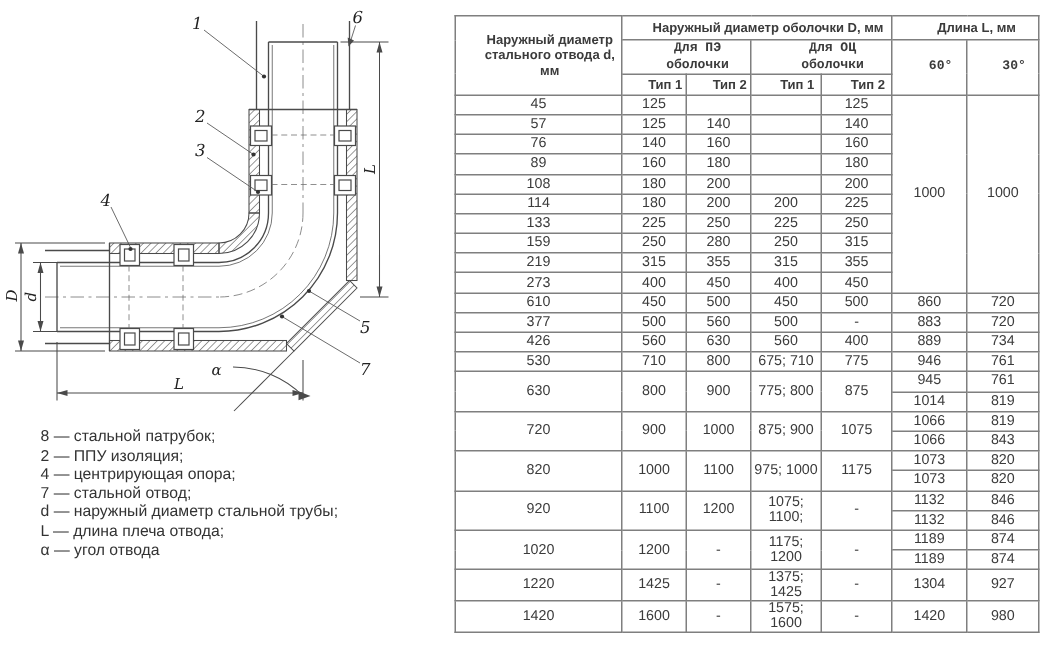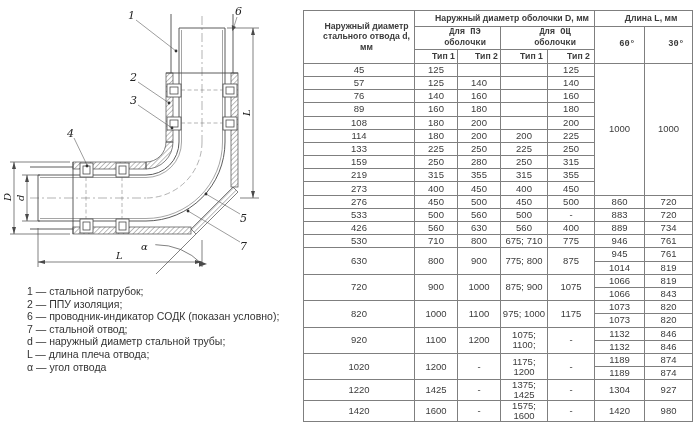--- a/index.html
+++ b/index.html
@@ -172,23 +172,23 @@
       <path class="ldr" d="M237,17 L233.5,28"></path>
         <polygon class="arr" points="232.3,31 231.8,25 236,27"></polygon>
       <text class="lbl" x="235" y="15">6</text>
       <path class="ldr" d="M240,242 L188,211"></path>
         <circle class="dot" cx="188" cy="211" r="1.4"></circle>
       <text class="lbl" x="240" y="250">7</text>
     </g>
   </svg>
 
   <div id="legend">
-      <div class="legend-line">1 — стальной патрубок;</div>
+      <div class="legend-line">8 — стальной патрубок;</div>
       <div class="legend-line">2 — ППУ изоляция;</div>
-      <div class="legend-line">6 — проводник-индикатор СОДК (показан условно);</div>
+      <div class="legend-line">4 — центрирующая опора;</div>
       <div class="legend-line">7 — стальной отвод;</div>
       <div class="legend-line">d — наружный диаметр стальной трубы;</div>
       <div class="legend-line">L — длина плеча отвода;</div>
       <div class="legend-line">α — угол отвода</div>
     </div>
 
   <table id="spec-table">
     <colgroup>
       <col class="c-d">
         <col class="c-p1">
@@ -284,30 +284,30 @@
           <td>355</td>
         </tr>
         <tr>
           <td>273</td>
           <td>400</td>
           <td>450</td>
           <td>400</td>
           <td>450</td>
         </tr>
         <tr>
-          <td>276</td>
+          <td>610</td>
           <td>450</td>
           <td>500</td>
           <td>450</td>
           <td>500</td>
           <td>860</td>
           <td>720</td>
         </tr>
         <tr>
-          <td>533</td>
+          <td>377</td>
           <td>500</td>
           <td>560</td>
           <td>500</td>
           <td>-</td>
           <td>883</td>
           <td>720</td>
         </tr>
         <tr>
           <td>426</td>
           <td>560</td>

